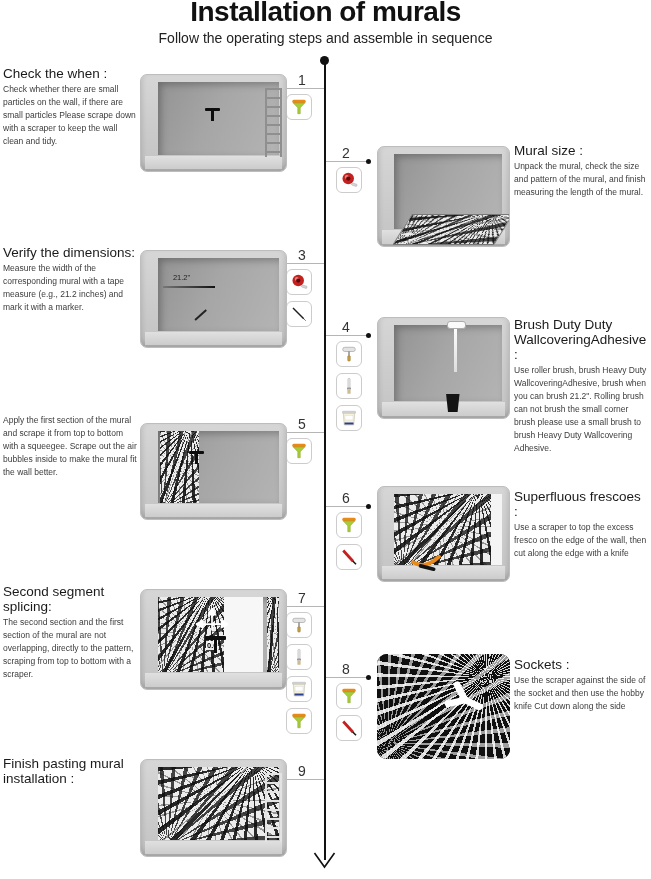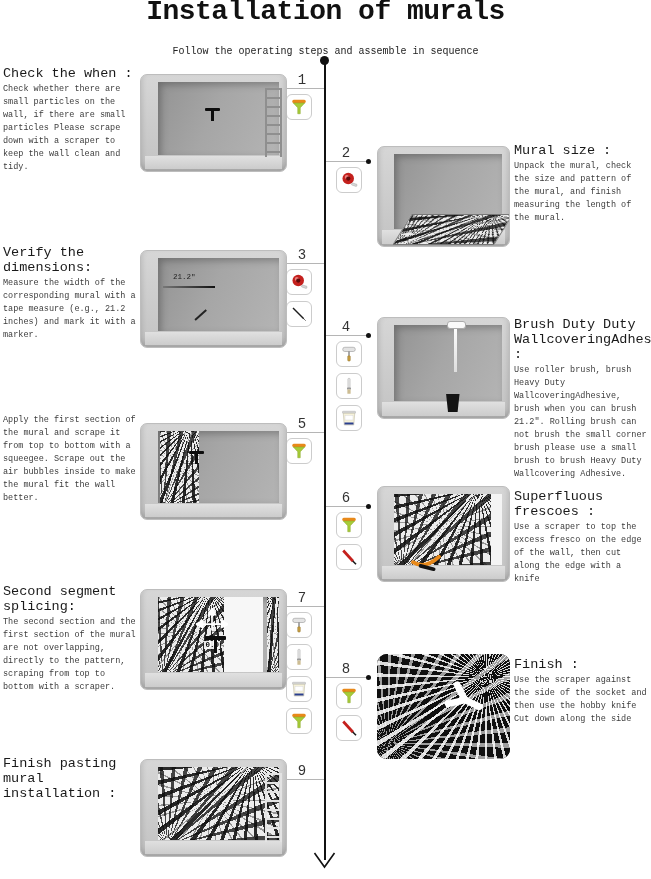--- a/index.html
+++ b/index.html
@@ -1,22 +1,22 @@
 <!DOCTYPE html>
 <html><head>
 <meta charset="utf-8">
 <style>
   html,body{margin:0;padding:0;background:#fff;}
   #stage{position:relative;width:651px;height:879px;background:#fff;margin:0 auto;
-         font-family:Liberation Mono, monospace;overflow:hidden;}
+         font-family:Liberation Sans, sans-serif;overflow:hidden;}
   
   #stage h1{position:absolute;left:0;right:0;top:-4px;margin:0;text-align:center;
             font-size:28px;font-weight:700;color:#111;letter-spacing:-.5px;}
-  .subtitle{position:absolute;left:0;right:0;top:30px;margin:16px;text-align:center;
-            font-size:10px;color:#222;}
+  .subtitle{position:absolute;left:0;right:0;top:30px;margin:0;text-align:center;
+            font-size:14px;color:#222;}
   
   .tl-line{position:absolute;left:324px;top:60px;width:2px;height:800px;background:#111;}
   .tl-dot{position:absolute;left:320px;top:56px;width:9px;height:9px;border-radius:50%;background:#111;}
   .tl-arrow{position:absolute;left:313px;top:852px;width:23px;height:17px;}
   
   .step-text{position:absolute;}
   .step-heading{margin:0 0 2px 0;font-size:13.5px;font-weight:400;color:#1a1a1a;line-height:1.12;}
   .step-body{margin:0;font-size:8.5px;color:#3c3c3c;line-height:13px;}
   .num{position:absolute;width:24px;text-align:center;font-size:14px;color:#333;}
   .conn{position:absolute;height:1px;background:#b5b5b5;}
@@ -299,21 +299,21 @@
               <line x1="5" y1="15" x2="25" y2="15"></line>
               <polygon points="0,15 6,12 6,18"></polygon>
               <polygon points="30,15 24,12 24,18"></polygon>
             </g>
           </svg><span>0.0</span></div>
         <div class="t-tool big" style="left:44%;top:46%"></div>
       </div>
     </section>
     <section class="step">
       <div class="step-text" style="left:514px;top:657px;width:134px">
-        <h3 class="step-heading">Finish :</h3>
+        <h3 class="step-heading">Sockets :</h3>
         <p class="step-body">Use the scraper against the side of the socket and then use the hobby knife Cut down along the side</p>
       </div>
       <div class="num" style="left:334px;top:661px">8</div>
       <div class="conn" style="left:326px;top:677px;width:42px"></div>
       <div class="cdot" style="left:366px;top:675px"></div>
       <div class="toolbox" style="left:336px;top:683px">
         <svg viewBox="0 0 16 16">
           <rect x="2.6" y="2.2" width="10.8" height="2.6" rx="1.2" fill="#e8891a"></rect>
           <polygon points="3.4,4.8 12.6,4.8 9,8.6 9,13.4 7,13.4 7,8.6" fill="#a6cc39" stroke="#86a426" stroke-width="0.4"></polygon>
         </svg>

